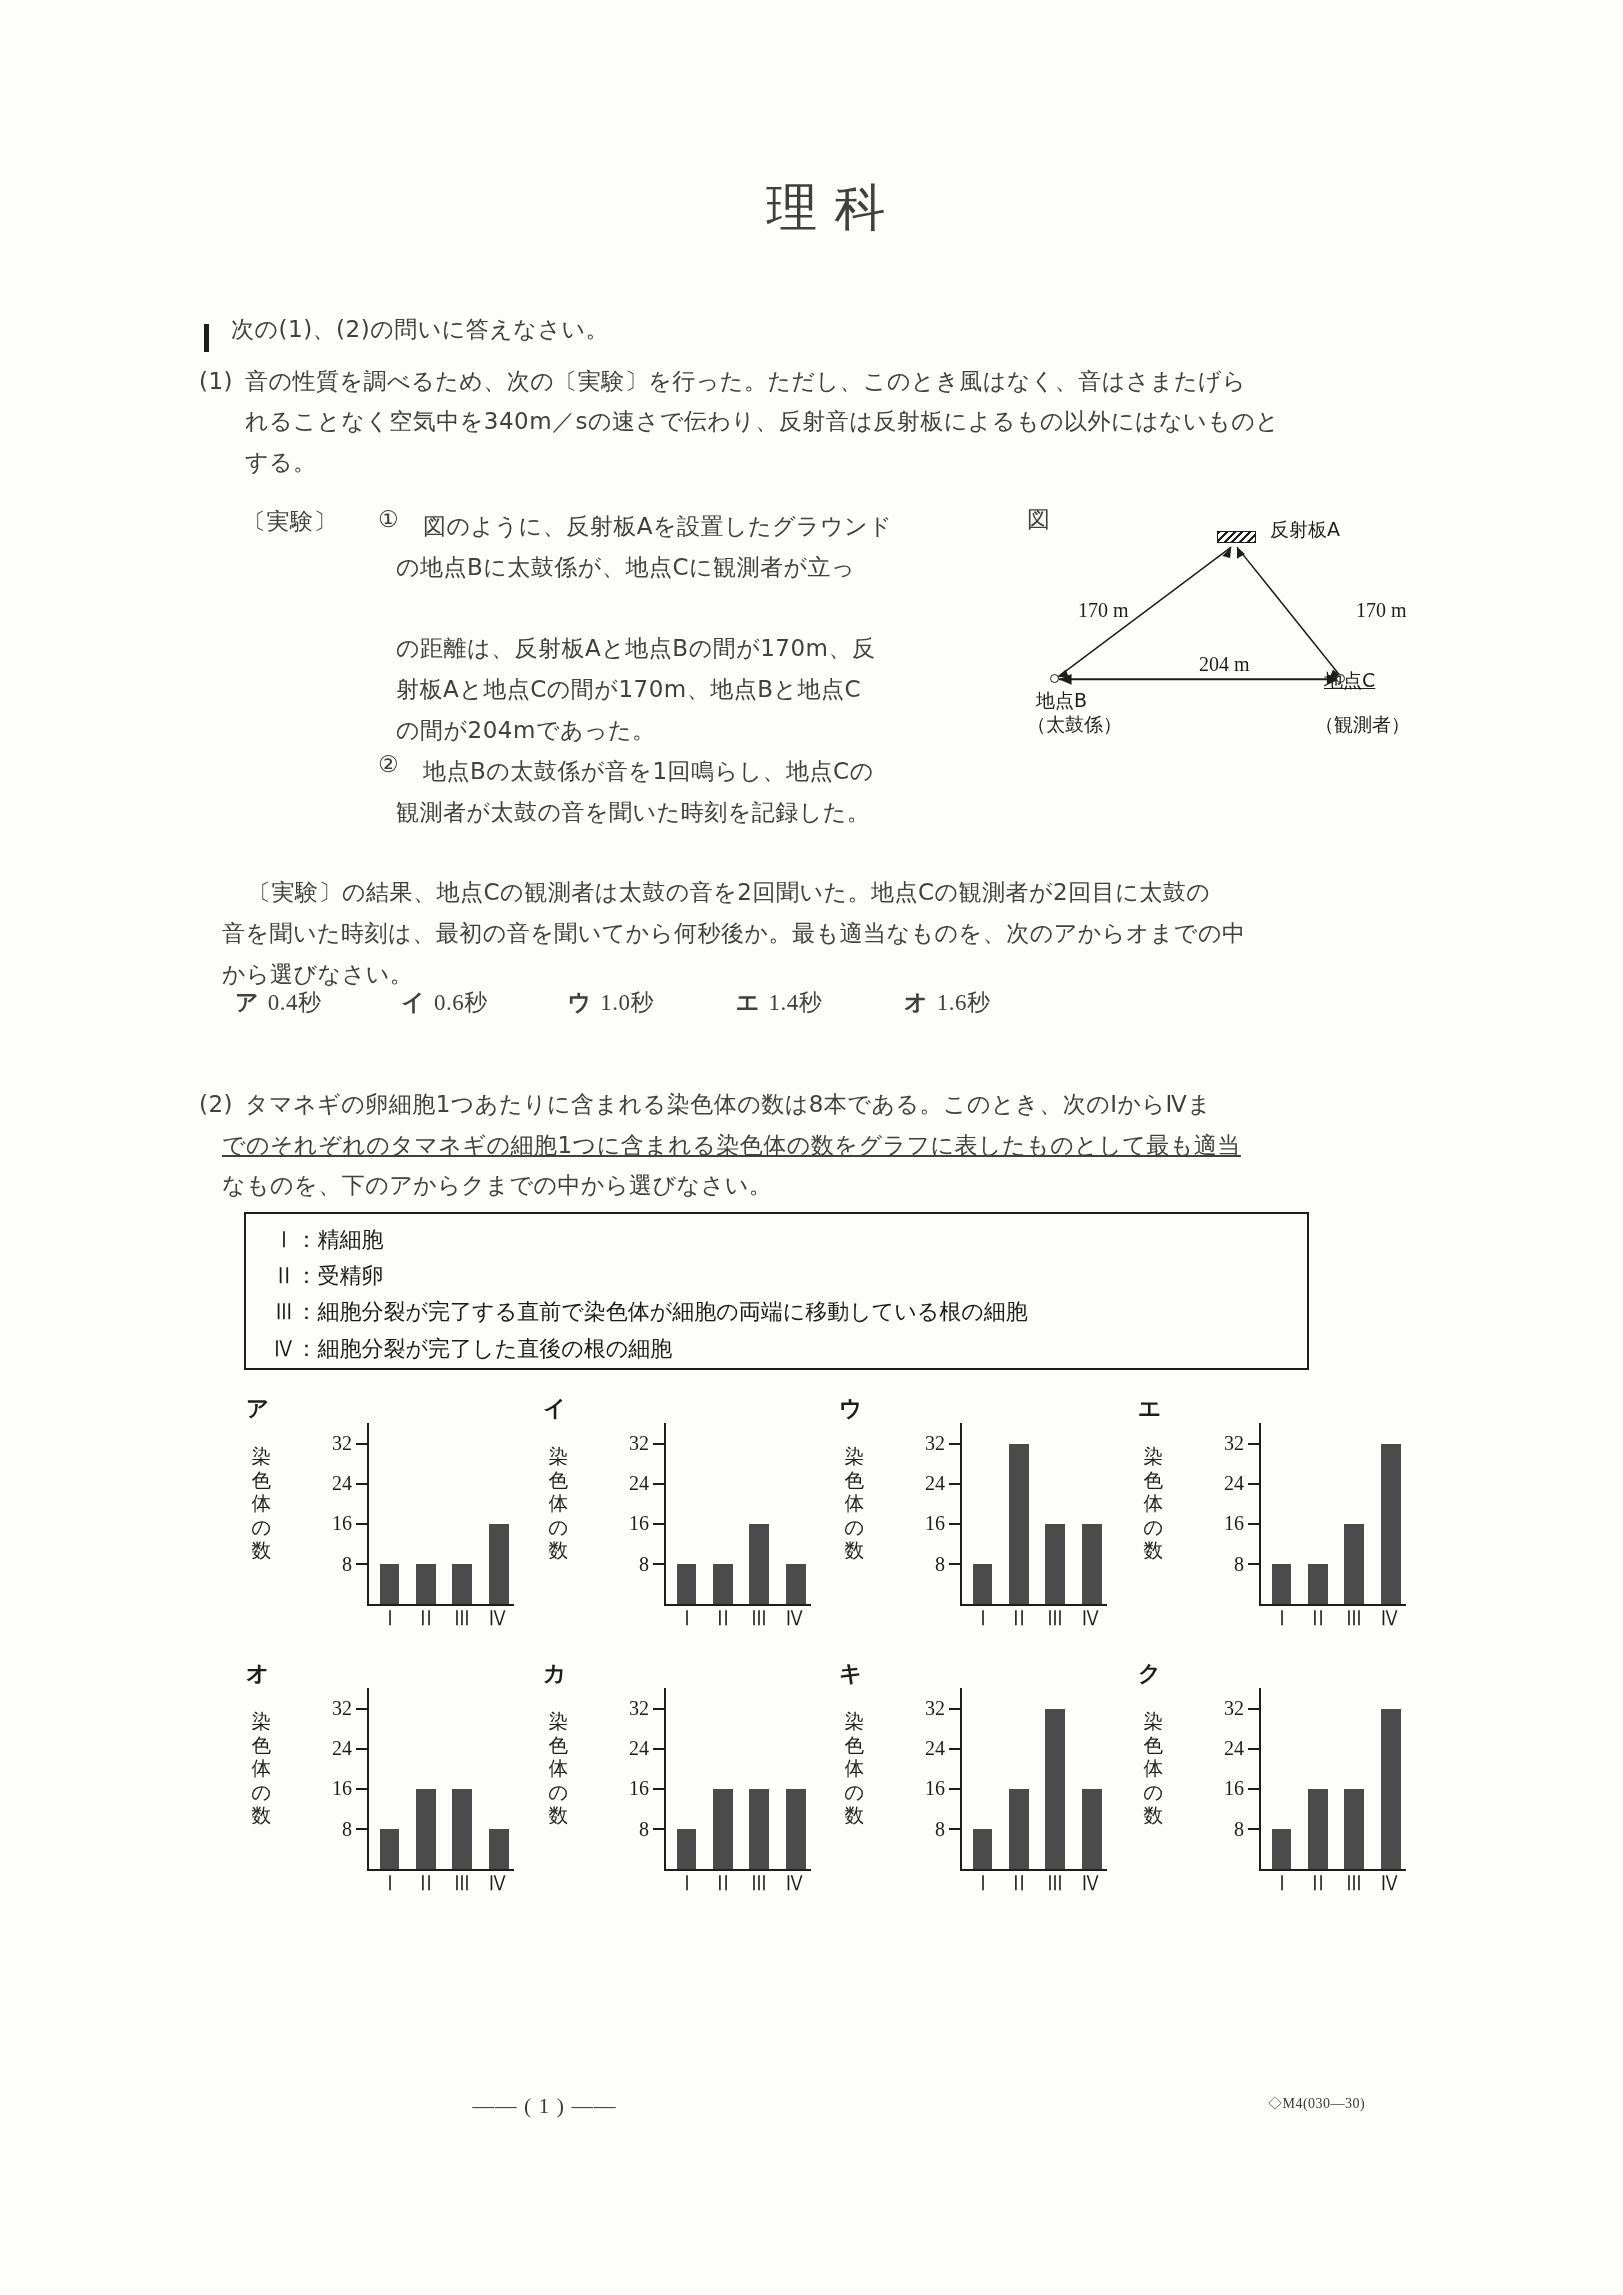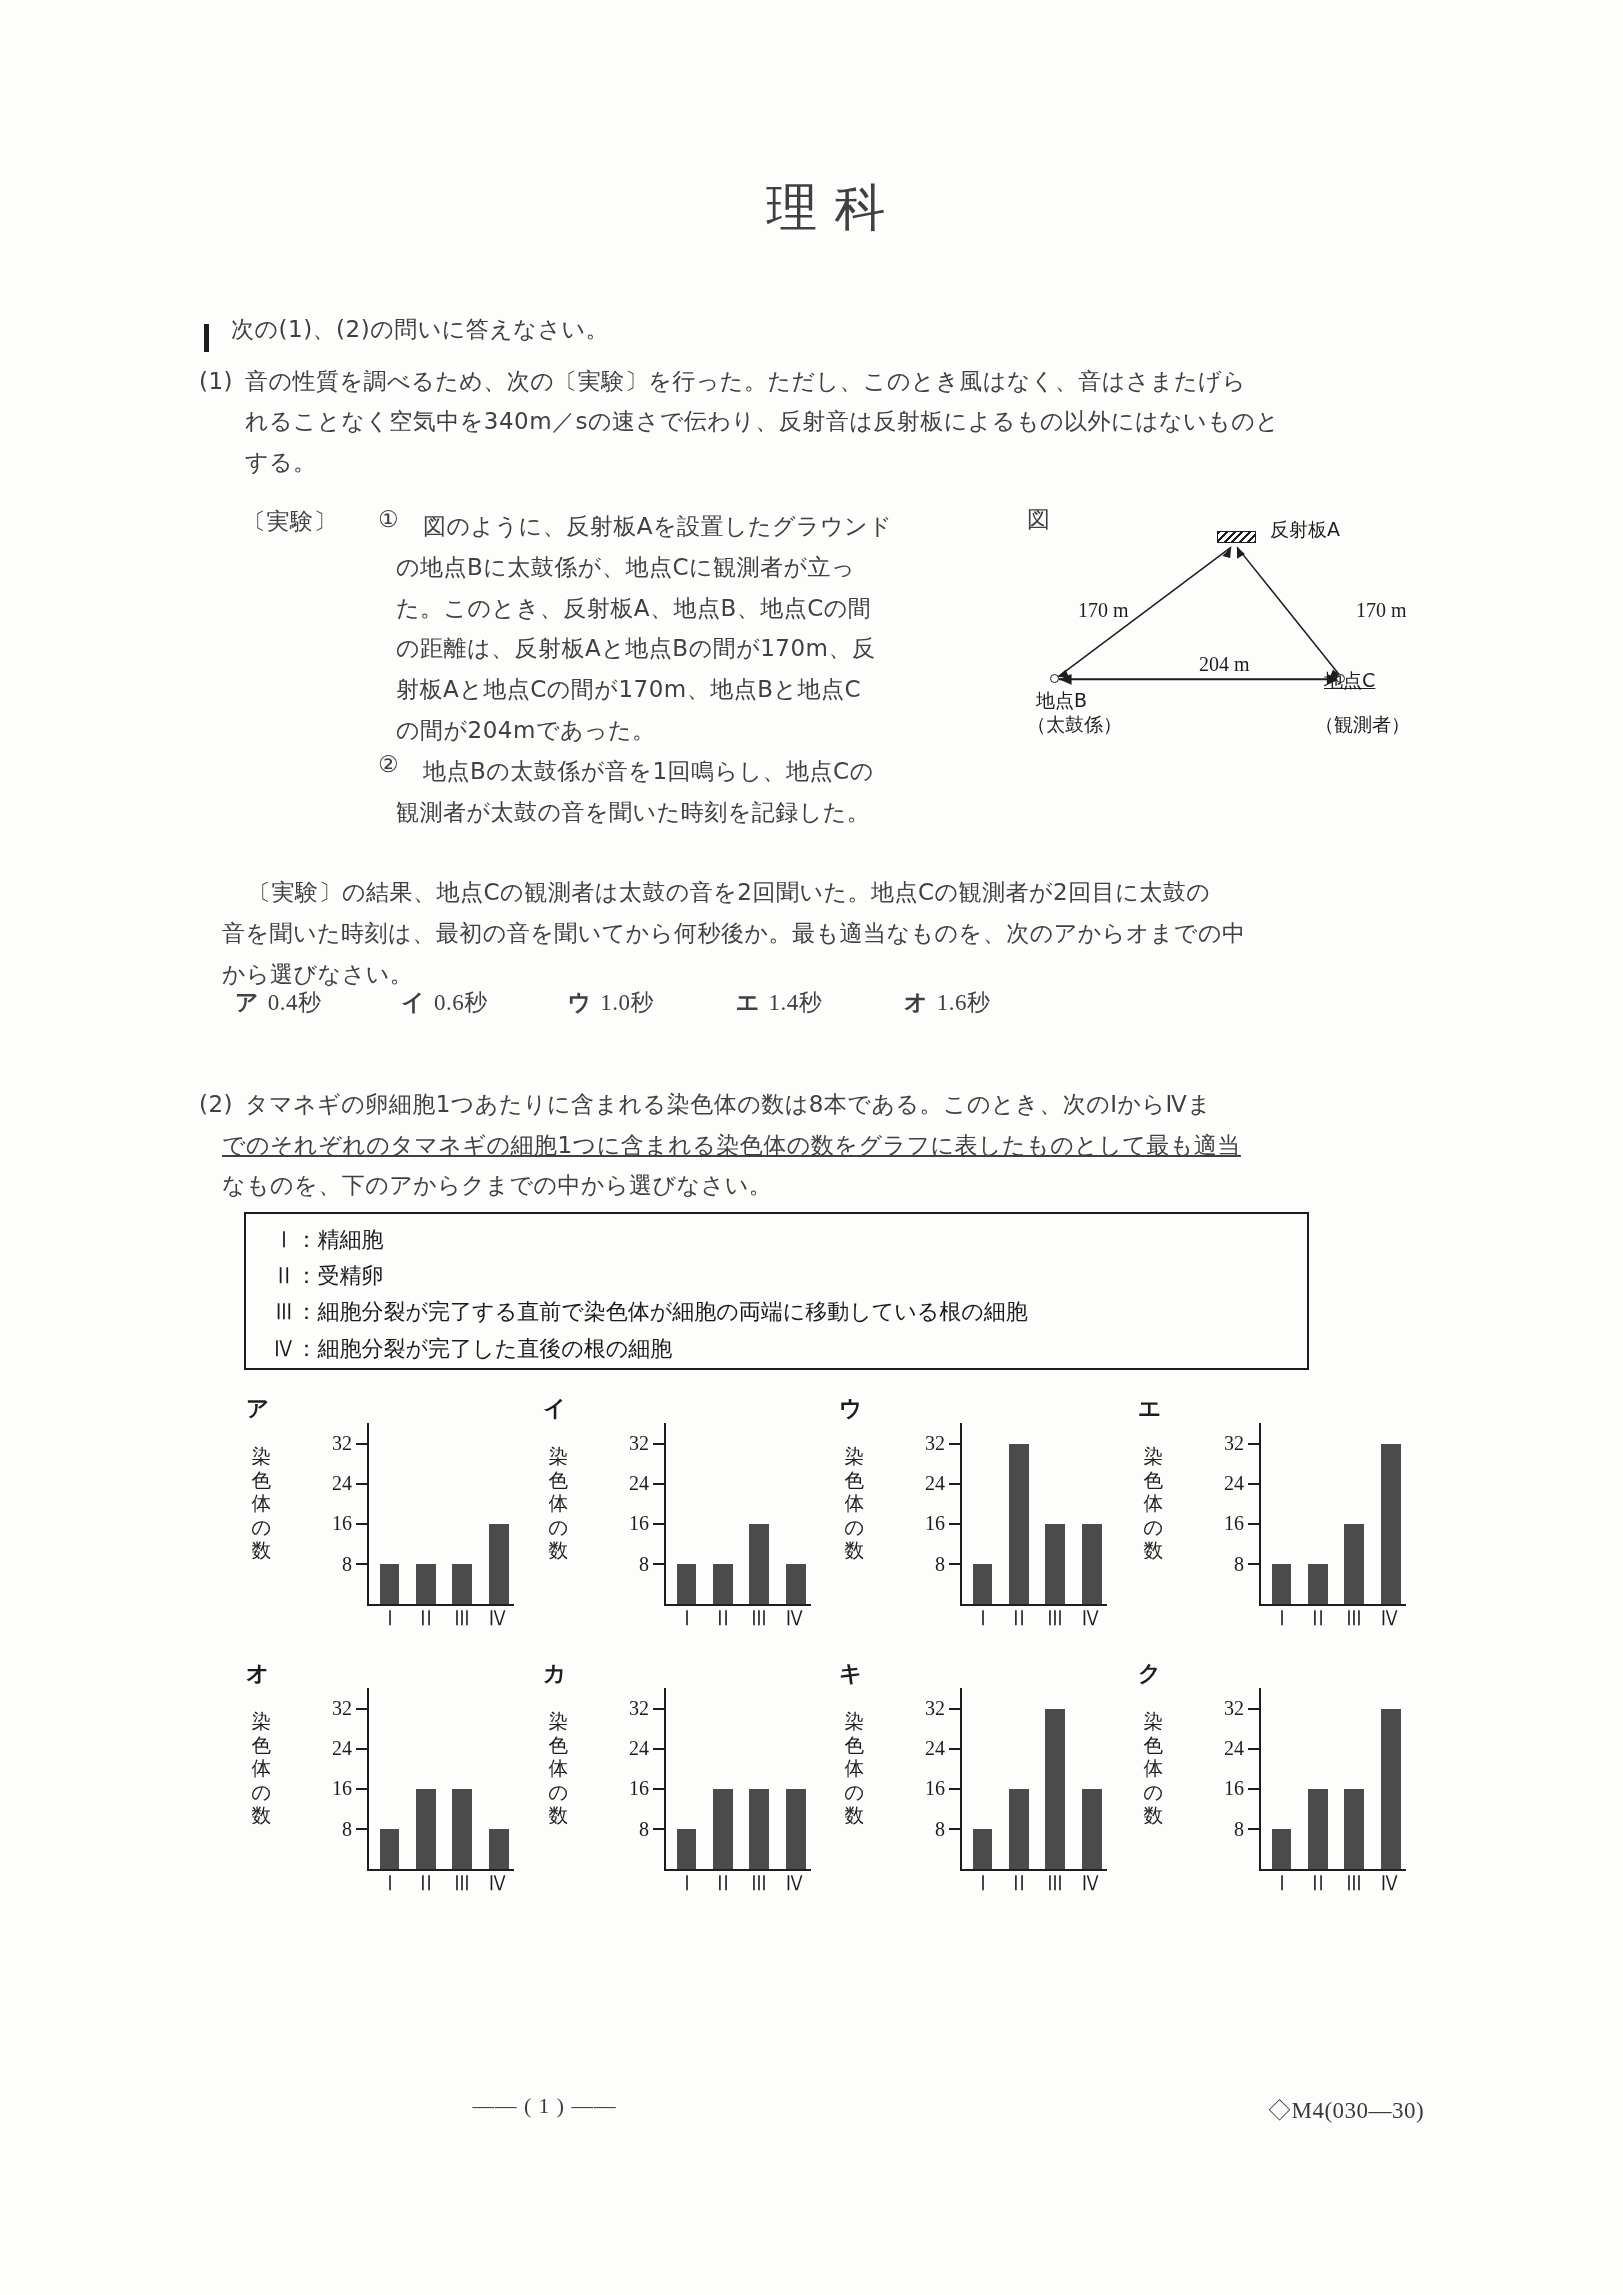--- a/index.html
+++ b/index.html
@@ -281,21 +281,21 @@
     text-align: center;
     font-size: 21.6px;
     font-family: "Liberation Serif", serif;
     color: #3a3a3a;
     letter-spacing: 1px;
   }
   .footer-code {
     position: absolute;
     left: 1268px;
     top: 2095px;
-    font-size: 23px;
+    font-size: 14px;
     font-family: "Liberation Serif", serif;
     color: #3a3a3a;
     letter-spacing: 0.5px;
   }
 </style>
 </head>
 <body>
 
 <div id="page">
 
@@ -307,21 +307,20 @@
   <div class="para-marker jp" style="left:199px; top:361px;">(1)</div>
   <div class="para jp" style="left:245px; top:361px;">音の性質を調べるため、次の〔実験〕を行った。ただし、このとき風はなく、音はさまたげら</div>
   <div class="para jp" style="left:245px; top:401px;">れることなく空気中を340m／sの速さで伝わり、反射音は反射板によるもの以外にはないものと</div>
   <div class="para jp" style="left:245px; top:442px;">する。</div>
 
   <div class="exp-label jp">〔実験〕</div>
 
   <div class="exp-num jp" style="left:378px; top:506px;">①</div>
   <div class="exp-line jp" style="left:396px; top:547px;">の地点Bに太鼓係が、地点Cに観測者が立っ</div>
   <div class="exp-line jp" style="left:423px; top:506px;">図のように、反射板Aを設置したグラウンド</div>
-  <div class="exp-line jp" style="left:396px; top:588px;">た。このとき、反射板A、地点B、地点Cの間</div>
   <div class="exp-line jp" style="left:396px; top:628px;">の距離は、反射板Aと地点Bの間が170m、反</div>
   <div class="exp-line jp" style="left:396px; top:669px;">射板Aと地点Cの間が170m、地点Bと地点C</div>
   <div class="exp-line jp" style="left:396px; top:710px;">の間が204mであった。</div>
 
   <div class="exp-num jp" style="left:378px; top:751px;">②</div>
   <div class="exp-line jp" style="left:423px; top:751px;">地点Bの太鼓係が音を1回鳴らし、地点Cの</div>
   <div class="exp-line jp" style="left:396px; top:792px;">観測者が太鼓の音を聞いた時刻を記録した。</div>
 
   <div class="fig-caption jp">図</div>
 

